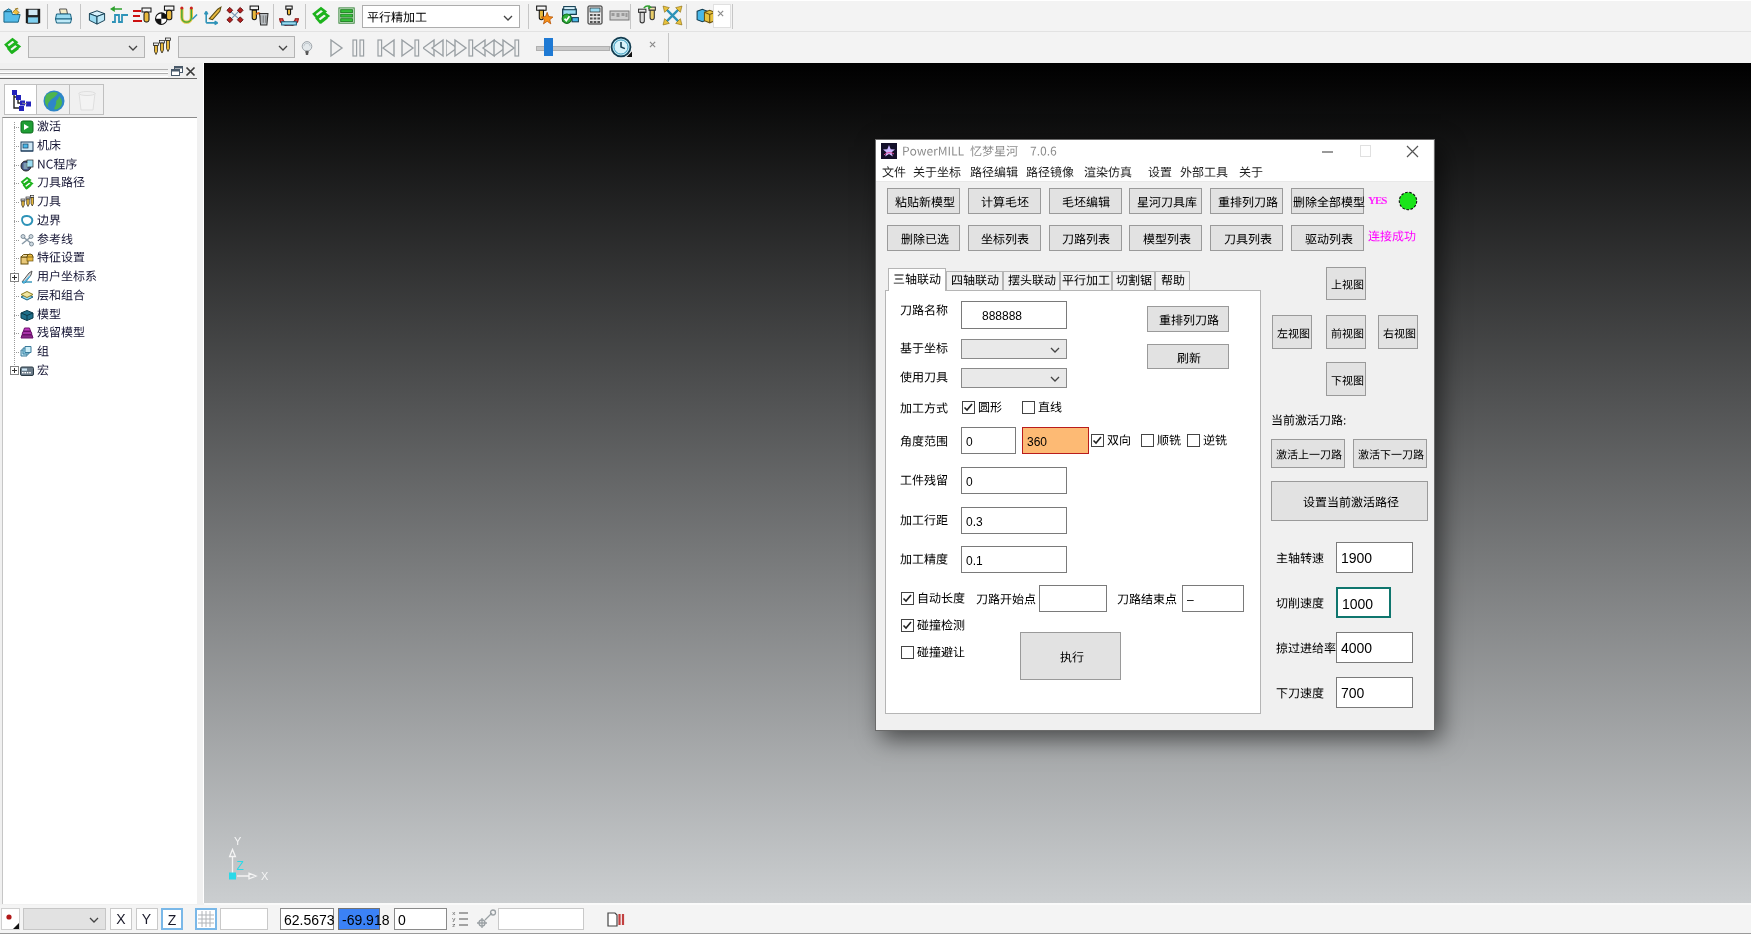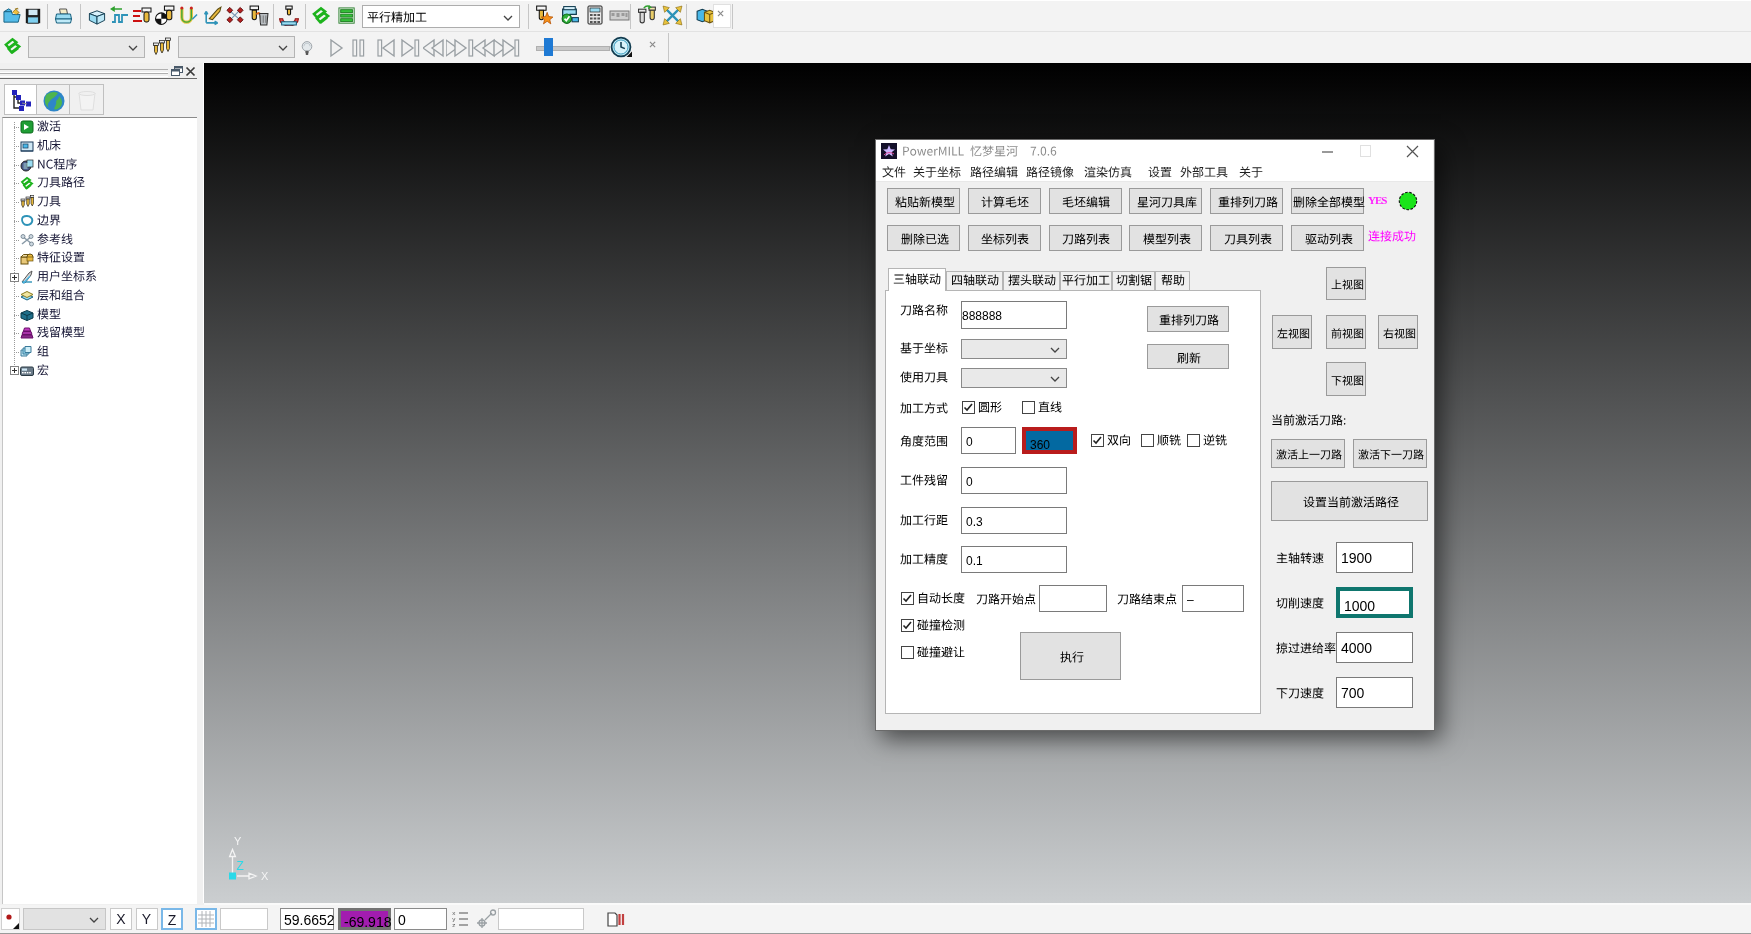--- a/index.html
+++ b/index.html
@@ -862,21 +862,21 @@
     <svg width="48" height="15" style="display:block">
       <g fill="#000" transform="translate(0,11.5) scale(0.012000,-0.012000)">
         <use href="#g13"></use>
         <use href="#g15" x="1000"></use>
         <use href="#g104" x="2000"></use>
         <use href="#g105" x="3000"></use>
       </g>
     </svg>
   </div>
 <div style="position:absolute;left:961px;top:301px;width:106px;height:28px;background:#fff;border:1px solid #7a7a7a;box-sizing:border-box">
-    <span style="font:12px 'Liberation Sans',sans-serif;color:#000;position:absolute;left:0;top:7.1px">888888</span>
+    <span style="font:12px 'Liberation Sans',sans-serif;color:#000;position:absolute;left:20px;top:7.1px">888888</span>
   </div>
 <div style="position:absolute;left:1147px;top:306px;width:82px;height:26px;background:#e2e2e2;border:1px solid #9a9a9a;box-sizing:border-box">
     <div style="position:absolute;left:11px;top:6px">
       <svg width="60" height="15" style="display:block">
         <g fill="#000" transform="translate(0,11.5) scale(0.012000,-0.012000)">
           <use href="#g78"></use>
           <use href="#g79" x="1000"></use>
           <use href="#g80" x="2000"></use>
           <use href="#g13" x="3000"></use>
           <use href="#g15" x="4000"></use>
@@ -963,21 +963,21 @@
         <use href="#g114"></use>
         <use href="#g115" x="1000"></use>
         <use href="#g116" x="2000"></use>
         <use href="#g117" x="3000"></use>
       </g>
     </svg>
   </div>
 <div style="position:absolute;left:961px;top:427px;width:55px;height:27px;background:#fff;border:1px solid #7a7a7a;box-sizing:border-box">
     <span style="font:12px 'Liberation Sans',sans-serif;color:#000;position:absolute;left:4px;top:6.6px">0</span>
   </div>
-<div style="position:absolute;left:1022px;top:427px;width:55px;height:27px;background:#0369a1;border:4px solid #b91c1c;box-sizing:border-box">
+<div style="position:absolute;left:1022px;top:427px;width:67px;height:27px;background:#fdba74;border:1px solid #b91c1c;box-sizing:border-box">
     <span style="font:12px 'Liberation Sans',sans-serif;color:#000;position:absolute;left:4px;top:6.6px">360</span>
   </div>
 <svg width="13" height="13" style="position:absolute;left:1091px;top:434px">
     <rect x="0.5" y="0.5" width="12" height="12" fill="#fff" stroke="#444"></rect>
     <path d="M2.5 6.5 L5 9 L10 3" stroke="#222" stroke-width="1.6" fill="none"></path>
   </svg>
 <div style="position:absolute;left:1107px;top:432.5px">
     <svg width="24" height="15" style="display:block">
       <g fill="#000" transform="translate(0,11.5) scale(0.012000,-0.012000)">
         <use href="#g118"></use>
@@ -1251,21 +1251,21 @@
 <div style="position:absolute;left:1276px;top:596px">
     <svg width="48" height="15" style="display:block">
       <g fill="#000" transform="translate(0,11.5) scale(0.012000,-0.012000)">
         <use href="#g99"></use>
         <use href="#g151" x="1000"></use>
         <use href="#g150" x="2000"></use>
         <use href="#g115" x="3000"></use>
       </g>
     </svg>
   </div>
-<div style="position:absolute;left:1336px;top:587px;width:77px;height:31px;background:#fff;border:4px solid #0f766e;box-sizing:border-box">
+<div style="position:absolute;left:1336px;top:587px;width:55px;height:31px;background:#fff;border:2px solid #0f766e;box-sizing:border-box">
     <span style="font:14px 'Liberation Sans',sans-serif;color:#000;position:absolute;left:4px;top:7.45px">1000</span>
   </div>
 <div style="position:absolute;left:1276px;top:641px">
     <svg width="60" height="15" style="display:block">
       <g fill="#000" transform="translate(0,11.5) scale(0.012000,-0.012000)">
         <use href="#g152"></use>
         <use href="#g153" x="1000"></use>
         <use href="#g154" x="2000"></use>
         <use href="#g155" x="3000"></use>
         <use href="#g156" x="4000"></use>
@@ -1303,23 +1303,23 @@
 <div style="position:absolute;left:135.5px;top:908px;width:22px;height:22px;background:#fff;border:1px solid #c9c9c9;box-sizing:border-box;font:14px 'Liberation Sans',sans-serif;color:#1a1a2a;text-align:center;line-height:20px">Y</div>
 <div style="position:absolute;left:161px;top:908px;width:22px;height:22px;background:#fff;border:2px solid #7ab8e8;box-sizing:border-box;font:14px 'Liberation Sans',sans-serif;color:#1a1a2a;text-align:center;line-height:20px">Z</div>
 <div style="position:absolute;left:195px;top:908px;width:22px;height:22px;background:#fff;border:2px solid #7ab8e8;box-sizing:border-box"></div>
 <svg width="16" height="16" style="position:absolute;left:198px;top:911px">
     <g stroke="#b0b4b8" stroke-width="1">
       <path d="M0 4 h16 M0 8 h16 M0 12 h16 M4 0 v16 M8 0 v16 M12 0 v16"></path>
     </g>
   </svg>
 <div style="position:absolute;left:220px;top:908px;width:48px;height:22px;background:#fff;border:1px solid #c9c9c9;box-sizing:border-box"></div>
 <div style="position:absolute;left:280px;top:908px;width:54px;height:22px;background:#fff;border:1px solid #8a8a8a;box-sizing:border-box">
-    <span style="font:14px 'Liberation Sans',sans-serif;color:#000;position:absolute;left:3px;top:2.95px">59.6652</span>
-  </div>
-<div style="position:absolute;left:338px;top:908px;width:53px;height:22px;background:#a21caf;border:3px solid #737373;box-sizing:border-box">
+    <span style="font:14px 'Liberation Sans',sans-serif;color:#000;position:absolute;left:3px;top:2.95px">62.5673</span>
+  </div>
+<div style="position:absolute;left:338px;top:908px;width:42px;height:22px;background:#3b82f6;border:1px solid #737373;box-sizing:border-box">
     <span style="font:14px 'Liberation Sans',sans-serif;color:#000;position:absolute;left:3px;top:2.95px">-69.918</span>
   </div>
 <div style="position:absolute;left:394px;top:908px;width:53px;height:22px;background:#fff;border:1px solid #8a8a8a;box-sizing:border-box">
     <span style="font:14px 'Liberation Sans',sans-serif;color:#000;position:absolute;left:3px;top:2.95px">0</span>
   </div>
 <svg width="20" height="20" style="position:absolute;left:452px;top:909px">
     <g font-family="Liberation Mono" font-size="6" fill="#555">
       <text x="0" y="6">x</text>
       <text x="0" y="12">y</text>
       <text x="0" y="18">z</text>

